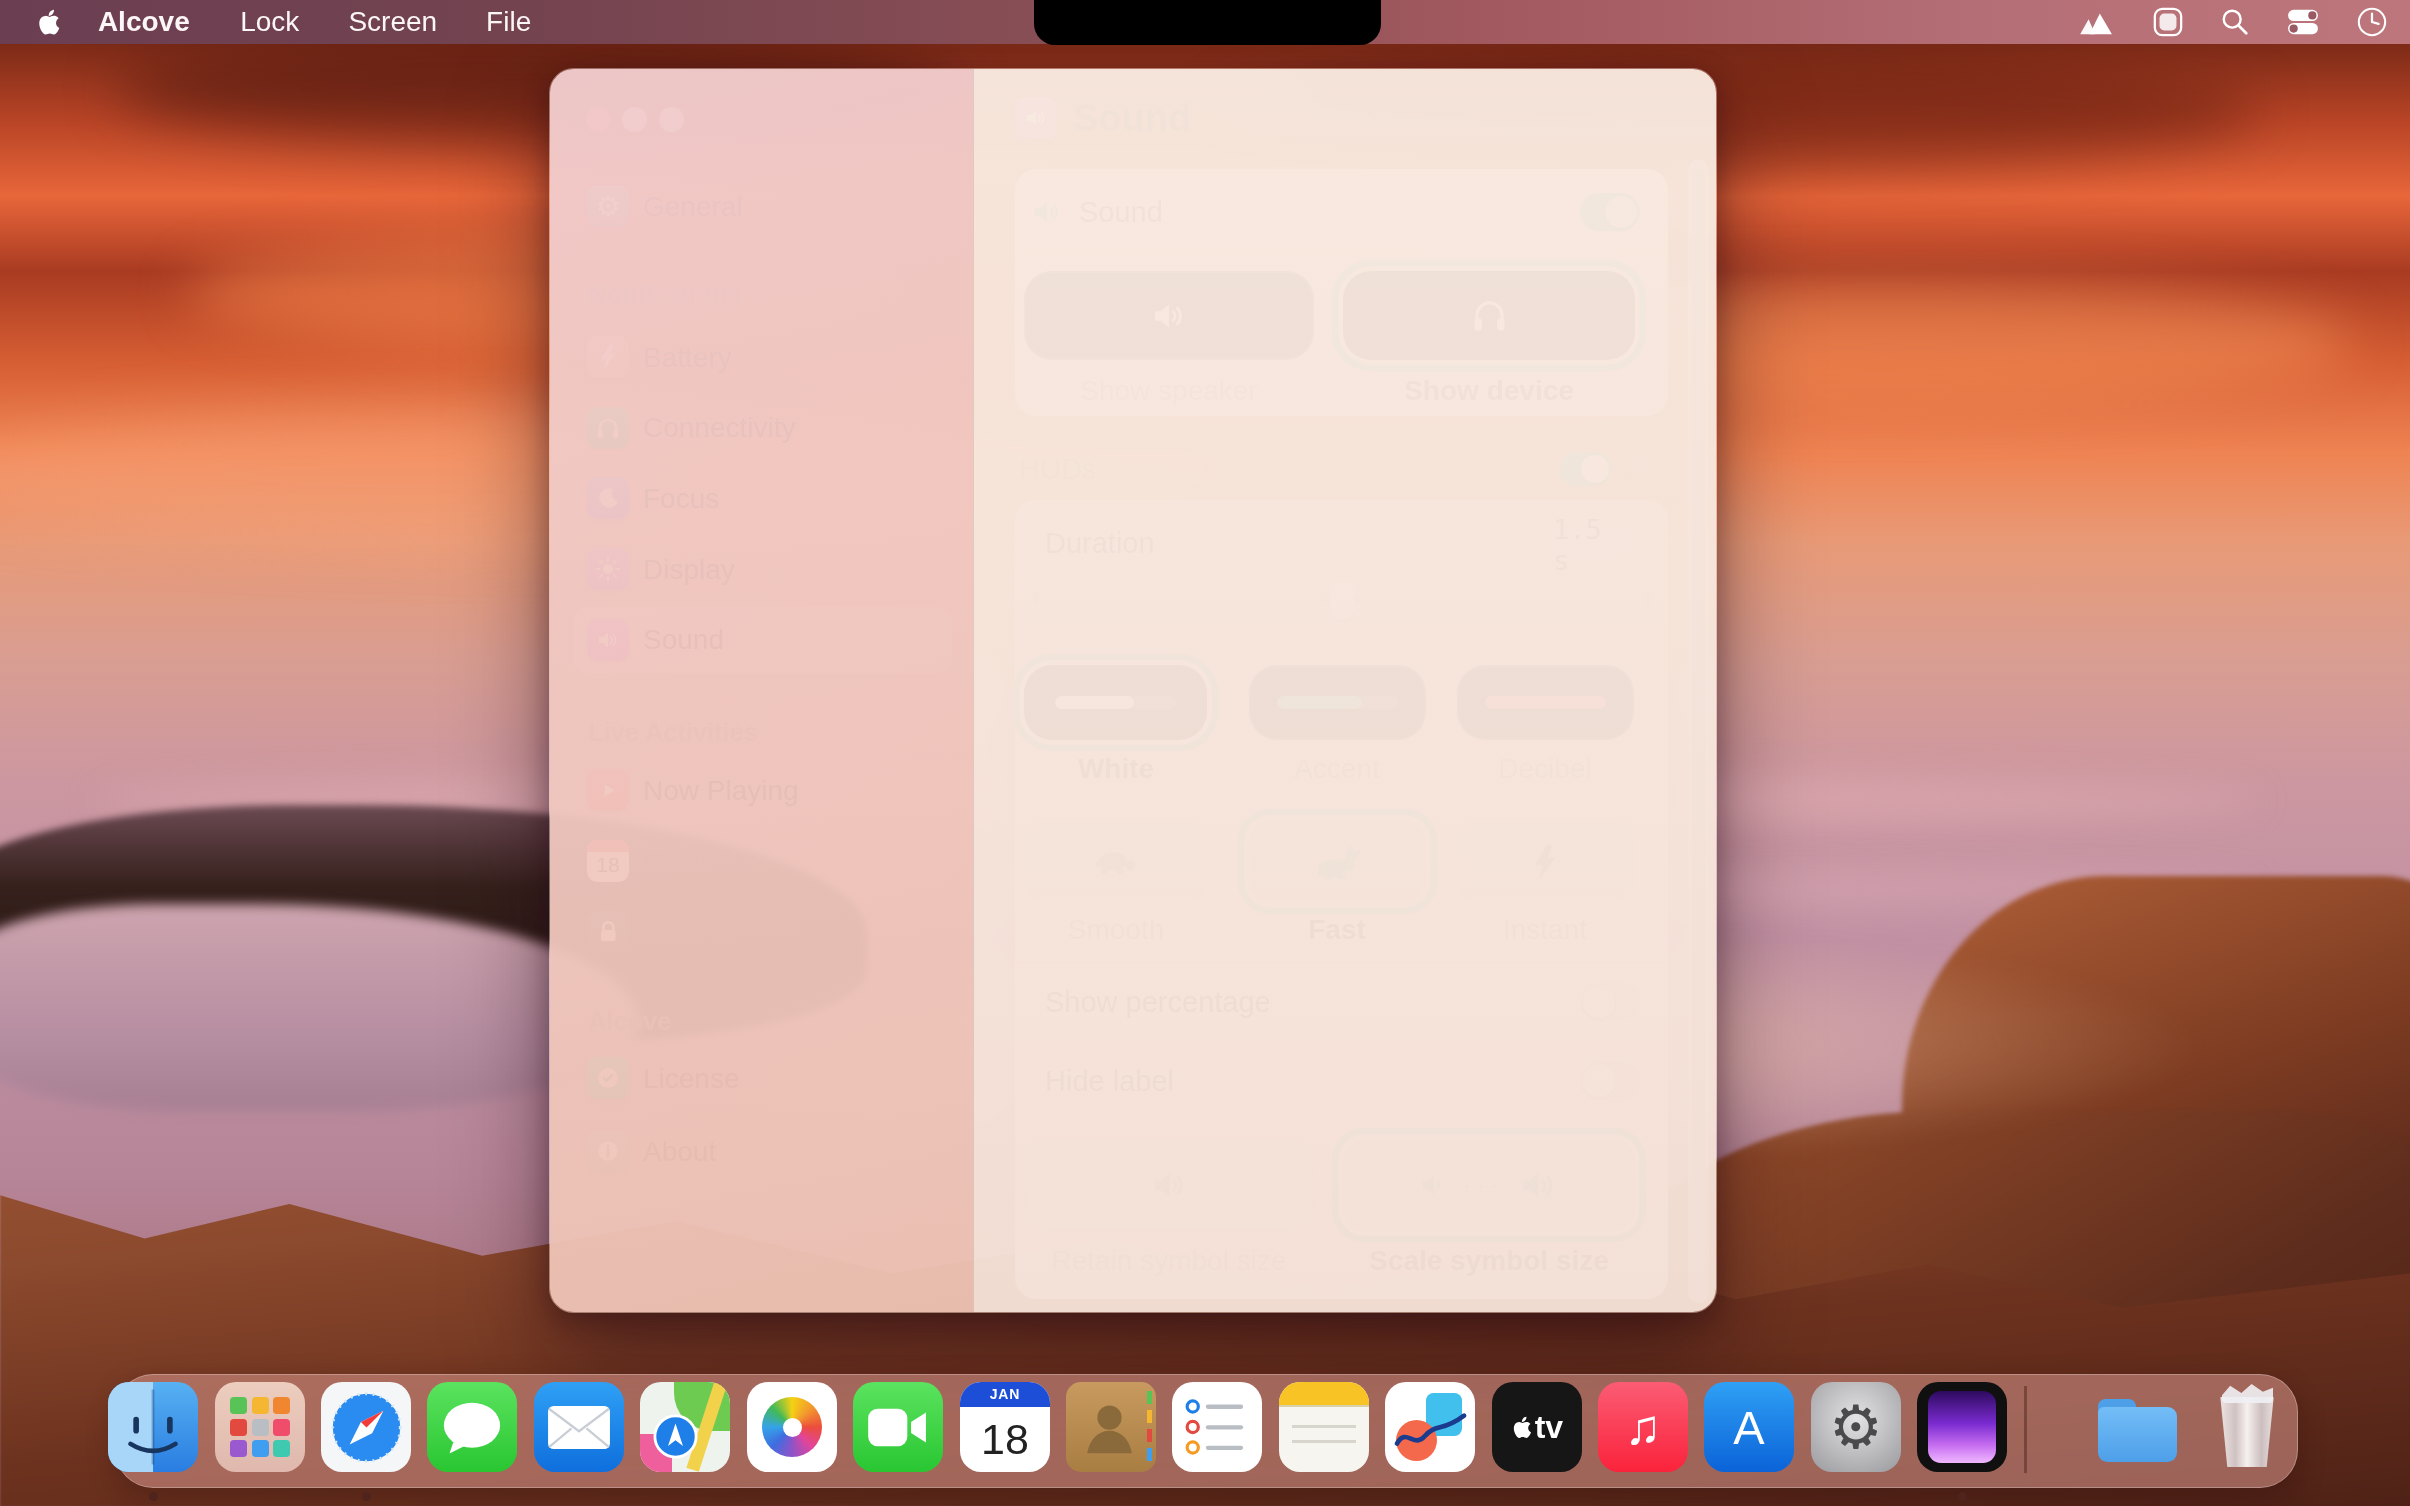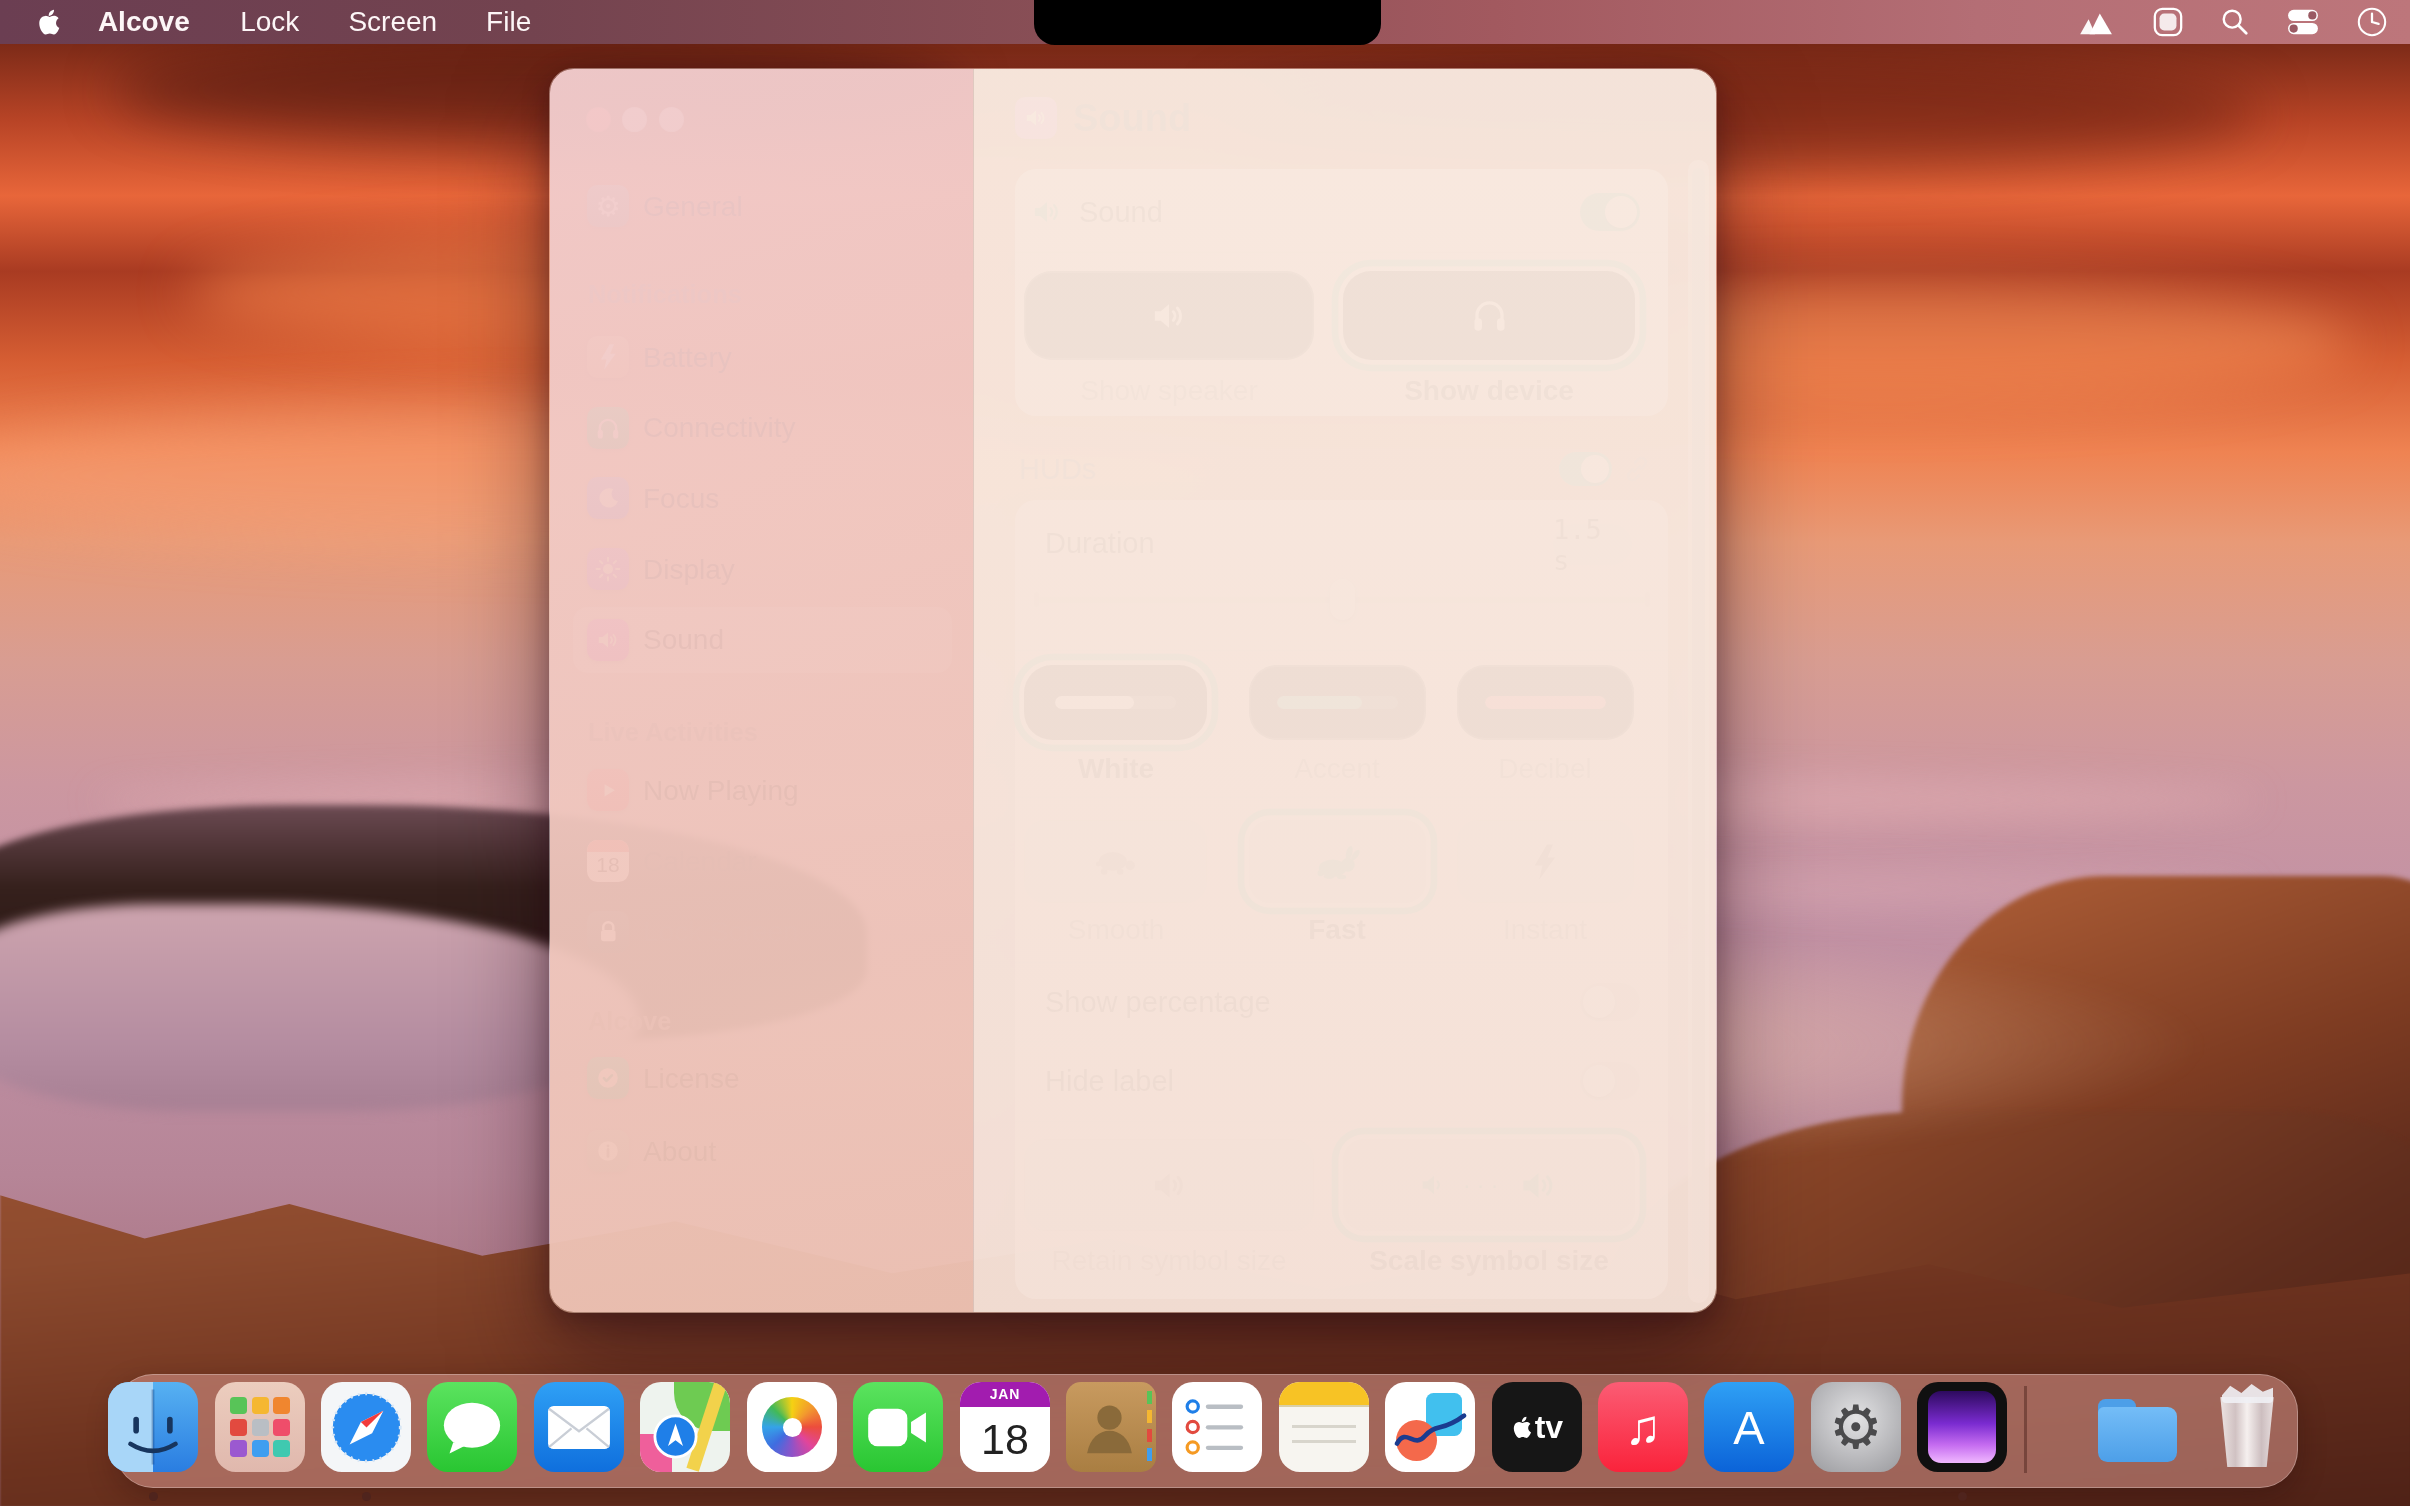--- a/index.html
+++ b/index.html
@@ -486,21 +486,21 @@
       background:conic-gradient(#f5d113,#f2992e,#ec4d3c,#e1459b,#8e53c8,#3f6de0,#35a3e8,#42b958,#f5d113);"></div>
     <div style="position:absolute;left:36px;top:36px;width:19px;height:19px;border-radius:50%;background:#fff;"></div>
     </div>
   <div class="dock-icon" style="left:853px;background:linear-gradient(180deg,#5be35f,#29c632);">
     <svg style="position:absolute;left:15px;top:24.5px;" width="60" height="41" viewBox="0 0 64 44">
         <rect x="0" y="2" width="42" height="40" rx="10" fill="#fff"></rect>
         <path d="M46 16l16-10v32L46 28z" fill="#fff"></path>
       </svg>
     </div>
   <div class="dock-icon" style="left:960px;background:#fff;">
-    <div style="position:absolute;top:0;left:0;right:0;height:24.5px;background:#a21caf;color:#fff;
+    <div style="position:absolute;top:0;left:0;right:0;height:24.5px;background:#1d4ed8;color:#fff;
       font-size:14px;font-weight:700;text-align:center;line-height:24.5px;letter-spacing:0.9px;">JAN</div>
     <div style="position:absolute;top:24.5px;left:0;right:0;bottom:0;display:flex;align-items:center;justify-content:center;
       font-size:43px;color:#222;">18</div>
     </div>
   <div class="dock-icon" style="left:1066px;background:linear-gradient(180deg,#c89a5f,#a97e42);border-radius:15px;">
     <div style="position:absolute;right:3.8px;top:9.4px;width:5.6px;height:13px;background:#58c458;"></div>
     <div style="position:absolute;right:3.8px;top:28px;width:5.6px;height:13px;background:#f5b731;"></div>
     <div style="position:absolute;right:3.8px;top:47px;width:5.6px;height:13px;background:#e24a3f;"></div>
     <div style="position:absolute;right:3.8px;top:66px;width:5.6px;height:13px;background:#3f9ef0;"></div>
     <svg style="position:absolute;left:17px;top:17px;" width="53" height="56" viewBox="0 0 56 60">

